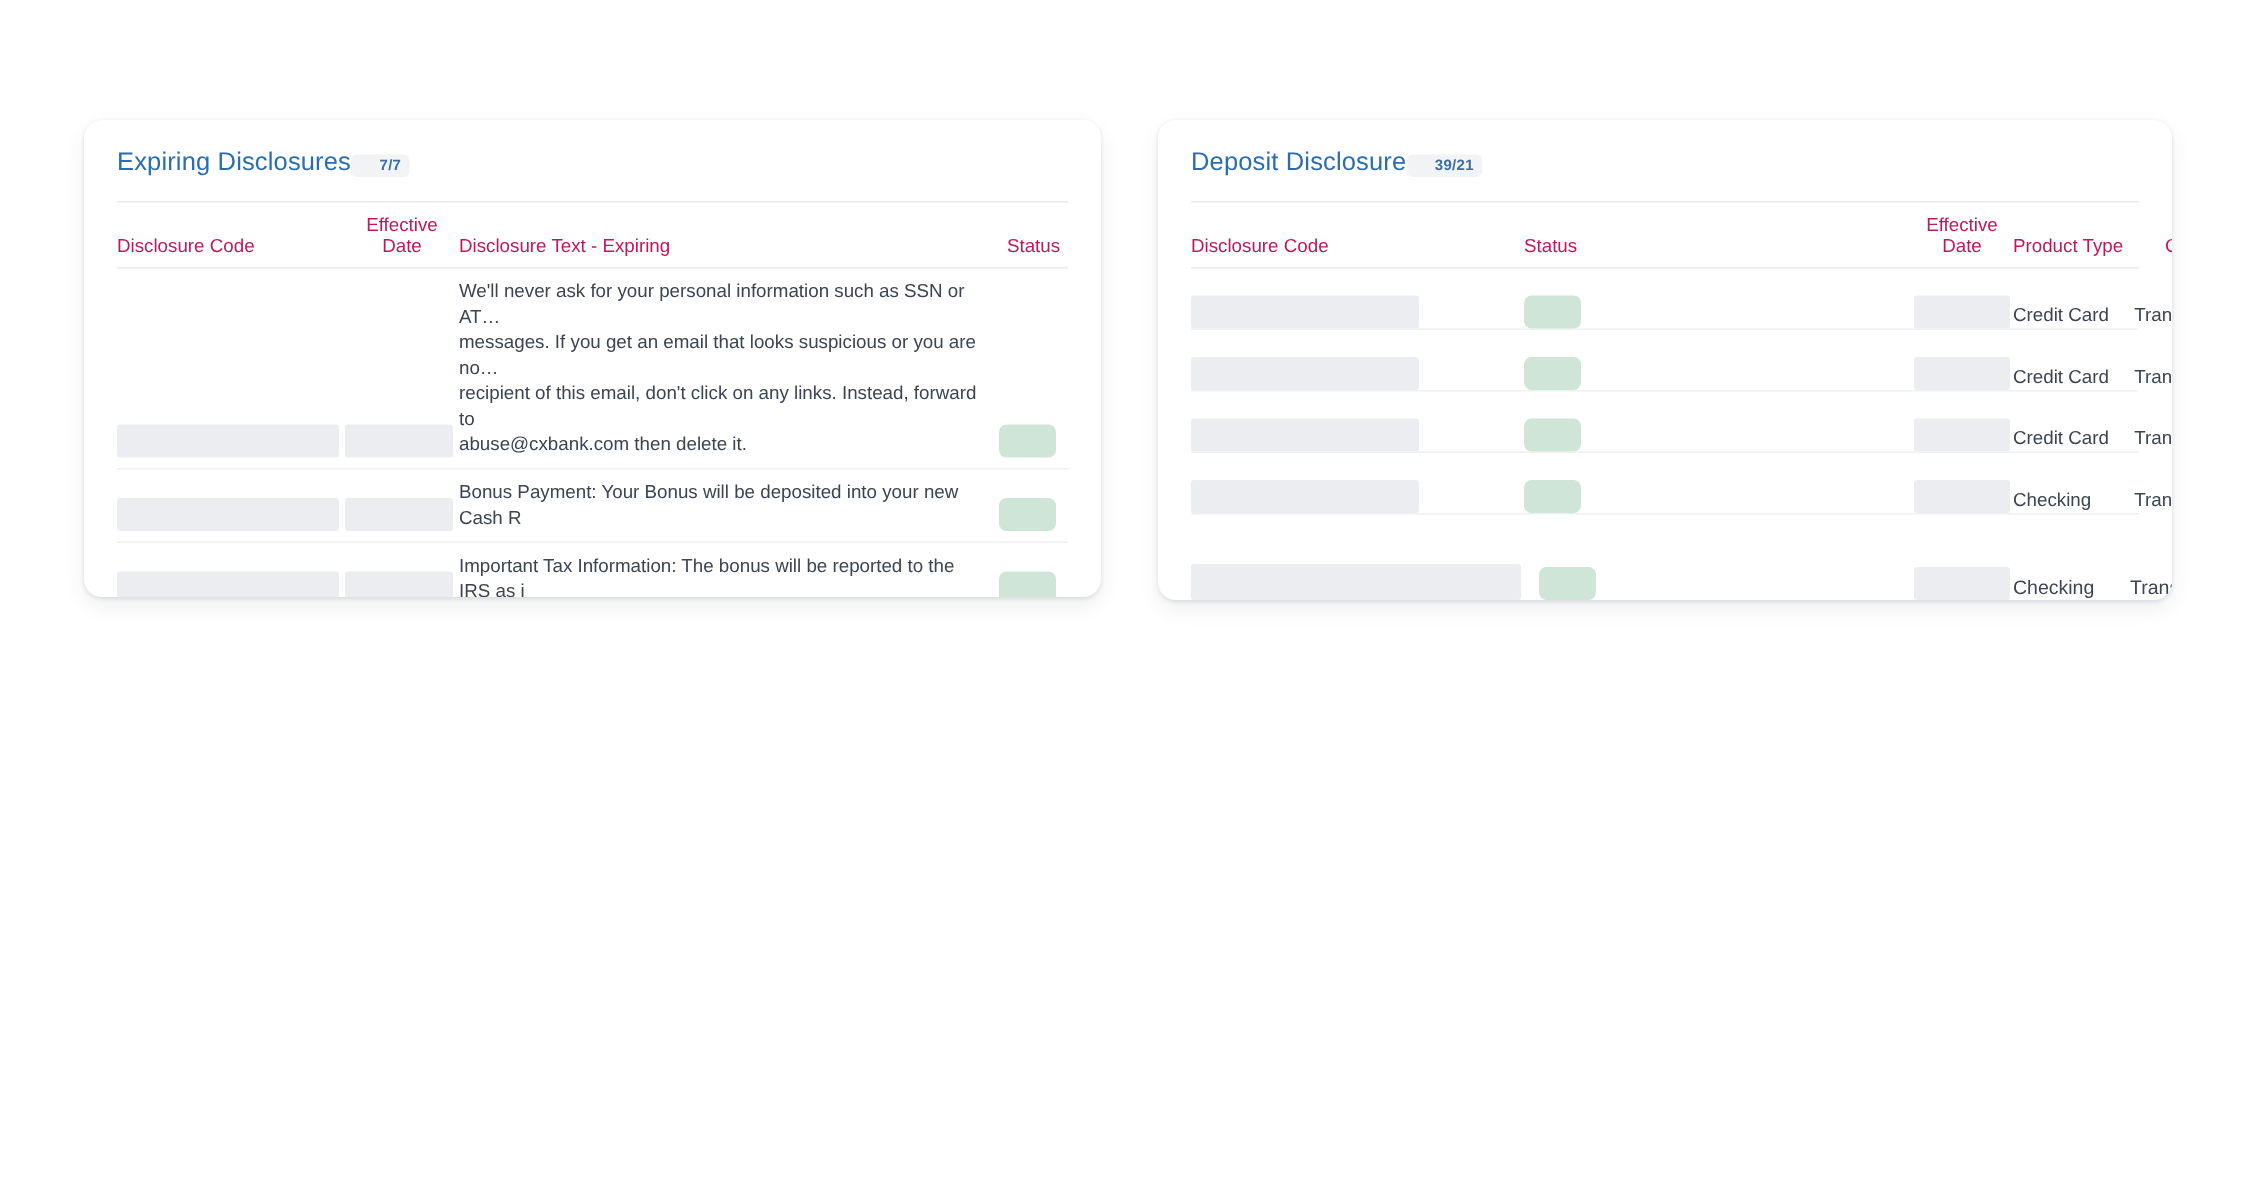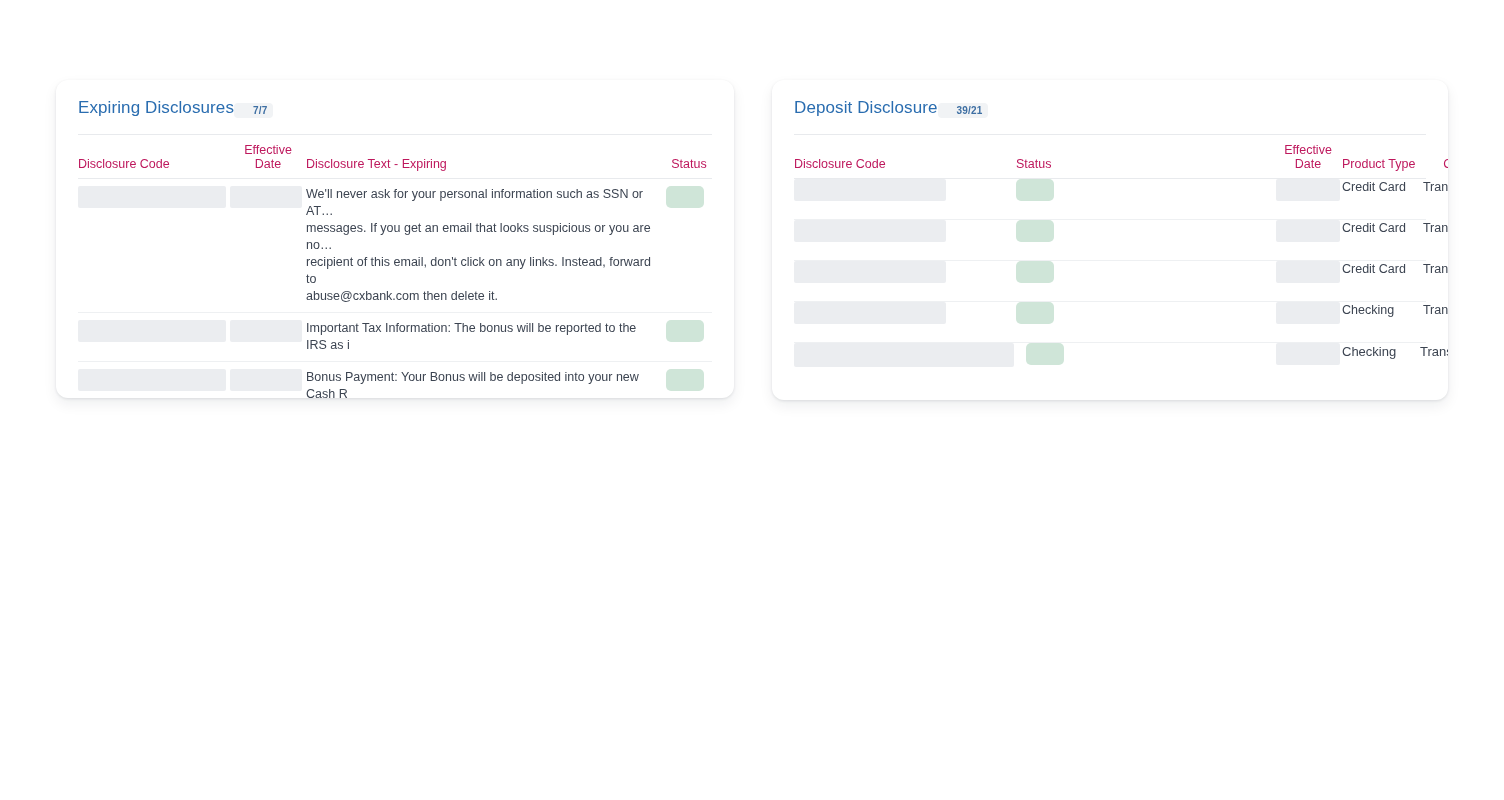--- a/index.html
+++ b/index.html
@@ -87,21 +87,21 @@
 
   .th {
     font-size: 12.5px;
     color: #be185d;
     line-height: 14px;
     font-weight: 400;
   }
 
   .tr {
     display: flex;
-    align-items: flex-start;
+    align-items: flex-end;
     border-bottom: 1px solid #eef0f2;
     box-sizing: border-box;
   }
 
   .td {
     font-size: 12.5px;
     color: #3c4451;
     line-height: 17px;
     box-sizing: border-box;
   }
@@ -192,34 +192,34 @@
         </div>
       </div>
 
       <div class="tr">
         <div class="td lt-c1">
           <div class="skel"></div>
         </div>
         <div class="td lt-c2">
           <div class="skel"></div>
         </div>
+        <div class="td lt-c3 cell-text">Bonus Payment: Your Bonus will be deposited into your new Cash R</div>
+        <div class="td lt-c4">
+          <div class="pill"></div>
+        </div>
+      </div>
+
+      <div class="tr">
+        <div class="td lt-c1">
+          <div class="skel"></div>
+        </div>
+        <div class="td lt-c2">
+          <div class="skel"></div>
+        </div>
         <div class="td lt-c3 cell-text">Important Tax Information: The bonus will be reported to the IRS as i</div>
-        <div class="td lt-c4">
-          <div class="pill"></div>
-        </div>
-      </div>
-
-      <div class="tr">
-        <div class="td lt-c1">
-          <div class="skel"></div>
-        </div>
-        <div class="td lt-c2">
-          <div class="skel"></div>
-        </div>
-        <div class="td lt-c3 cell-text">Bonus Payment: Your Bonus will be deposited into your new Cash R</div>
         <div class="td lt-c4">
           <div class="pill"></div>
         </div>
       </div>
 
     </div>
   </section>
 
   <section class="card" id="card-deposit">
 

